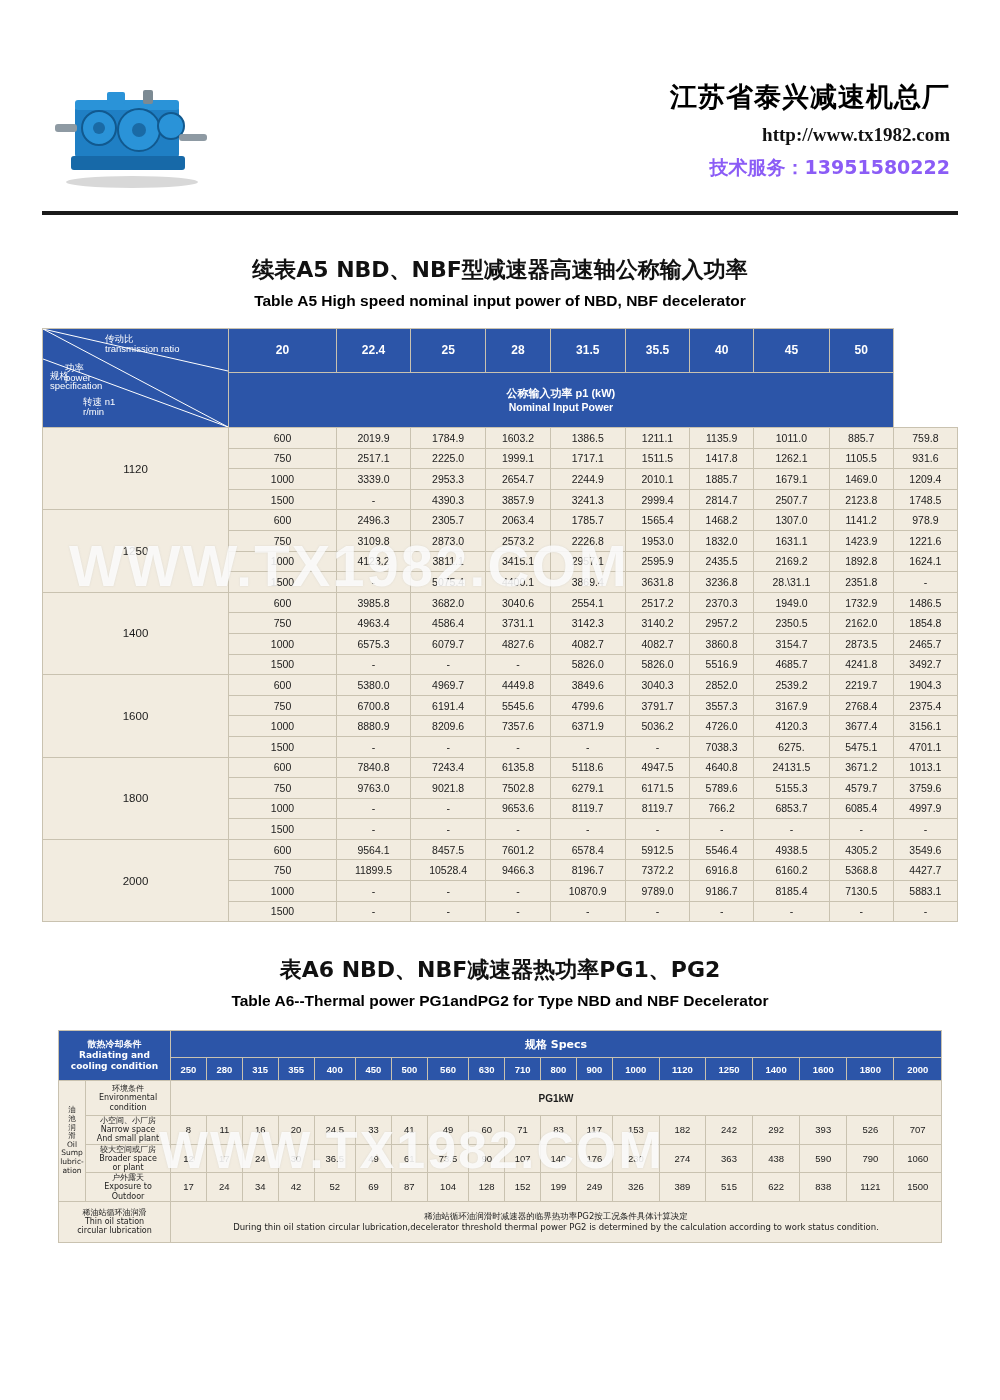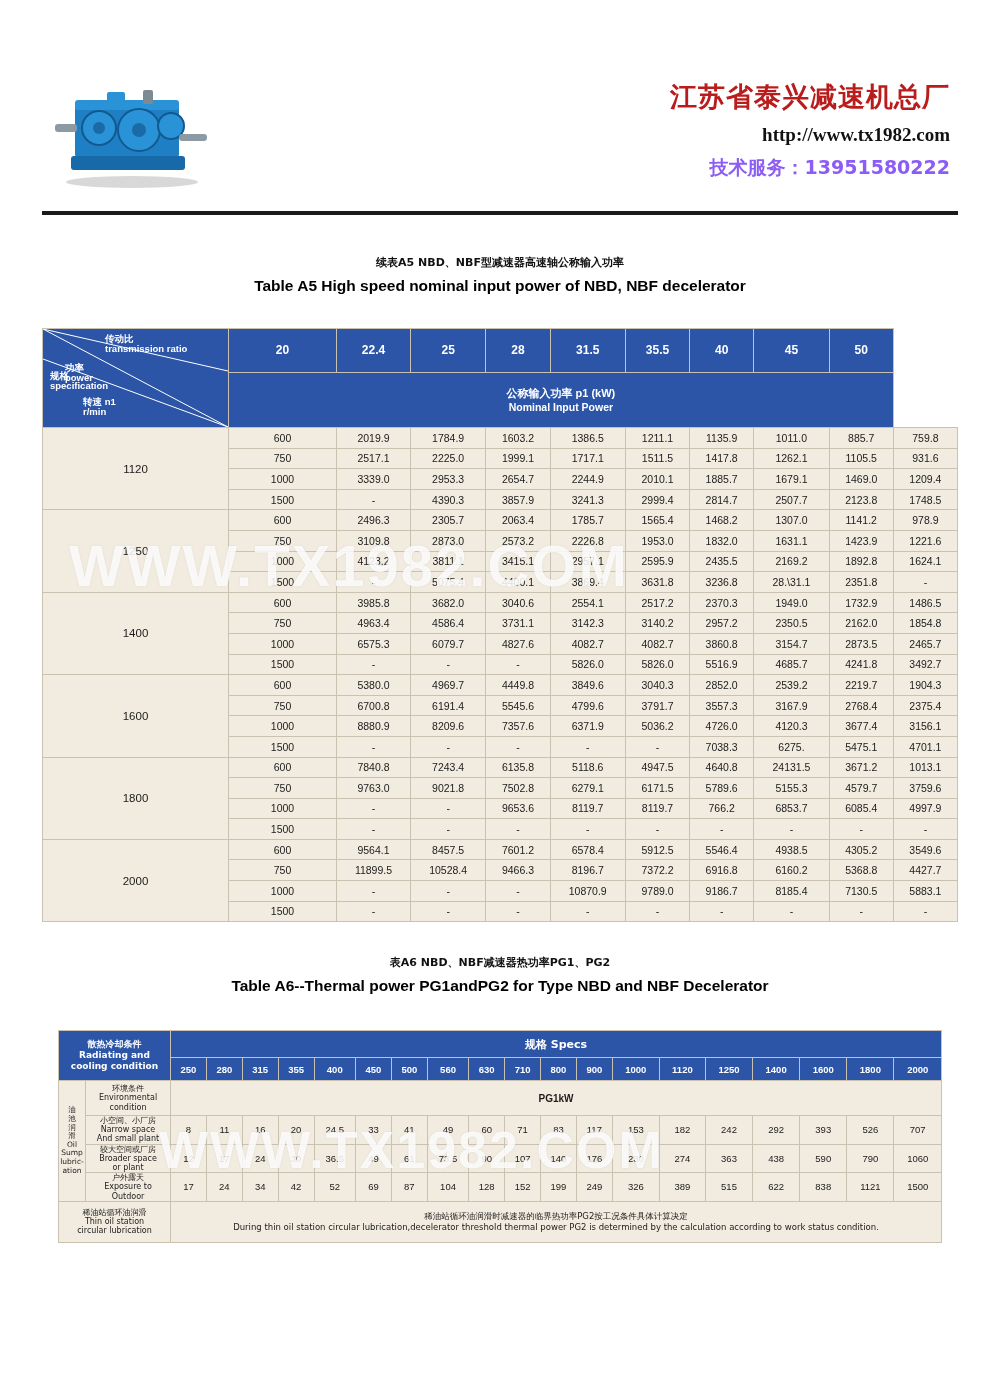--- a/index.html
+++ b/index.html
@@ -18,39 +18,39 @@
   }
   .logo-box{
     width:180px;height:140px;display:flex;align-items:center;justify-content:center;
   }
   .gearbox-svg{display:block;}
   .company{
     flex:1; padding-left:30px; text-align:right; padding-right:8px;
   }
   .company .cn-name{
     font-family:"DejaVu Sans","Liberation Sans",sans-serif;
-    font-size:27px;font-weight:bold;color:#b91c1c;letter-spacing:1px;
+    font-size:27px;font-weight:bold;color:#000000;letter-spacing:1px;
     margin-bottom:9px;
   }
   .company .url{
     font-family:"Liberation Serif",serif;
     font-size:19px;font-weight:bold;color:#111;margin-bottom:9px;
   }
   .company .service{
     font-family:"DejaVu Sans","Liberation Sans",sans-serif;
     font-size:19px;font-weight:bold;color:#8b5cf6;
   }
   .header-rule{
     position:absolute;left:42px;top:211px;width:916px;height:4px;background:#1a1a1a;
   }
   
   .title-block{ text-align:center; }
   .title-cn{
     font-family:"DejaVu Sans","Liberation Sans",sans-serif;
-    font-size:11px;font-weight:bold;color:#111;margin-bottom:7px;
+    font-size:22px;font-weight:bold;color:#111;margin-bottom:7px;
   }
   .title-en{
     font-family:"Liberation Sans",sans-serif;
     font-size:15.5px;font-weight:bold;color:#000000;
   }
   #a5-title{position:absolute;left:0;top:255px;width:1000px;}
   #a6-title{position:absolute;left:0;top:955px;width:1000px;}
   
   .tblA5{
     position:absolute;left:42px;top:328px;width:916px;
@@ -65,21 +65,21 @@
   .tblA5 .band-cn{font-size:11px;font-weight:bold;line-height:1.25;}
   .tblA5 .band-en{font-size:10.5px;font-weight:bold;}
   .tblA5 .corner{
     background:#2c55a8;color:#fff;position:relative;width:185px;height:98px;
     padding:0;
   }
   .tblA5 tbody td{ background:#f2ece0; height:19.6px; color:#1b1b1b; font-size:10.5px;}
   .tblA5 tbody td.specname{ background:#f2ece0; font-size:11.5px; }
   .tblA5 tbody td.rpm{ background:#f2ece0; }
   .corner-svg{position:absolute;left:0;top:0;}
-  .corner-lbl{position:absolute;font-weight:bold;line-height:1.1;}
+  .corner-lbl{position:absolute;font-weight:normal;line-height:1.1;}
   .c-spec{left:7px;top:42px;font-size:9.5px;text-align:left;}
   .c-ratio{left:62px;top:5px;font-size:9.5px;text-align:left;}
   .c-power{left:22px;top:34px;font-size:9.5px;text-align:left;}
   .c-rpm{left:40px;top:68px;font-size:9.5px;text-align:left;}
   
   .tblA6{
     position:absolute;left:58px;top:1030px;width:884px;
     border-collapse:collapse;
     font-size:9.5px;
     font-family:"Liberation Sans",sans-serif;

